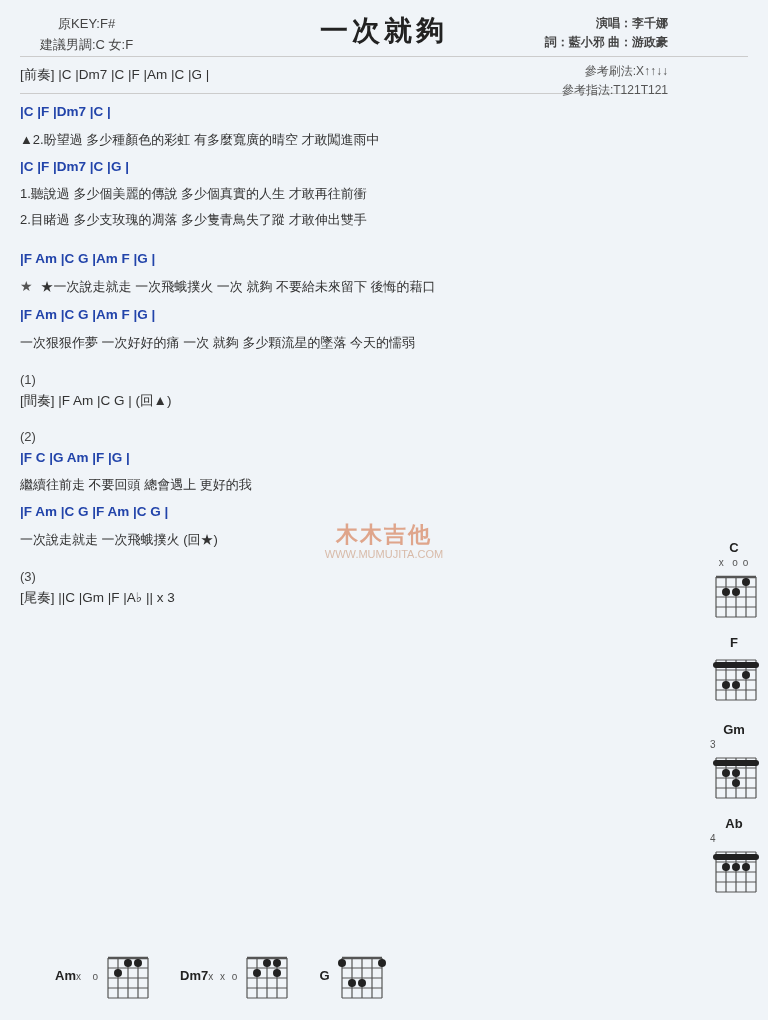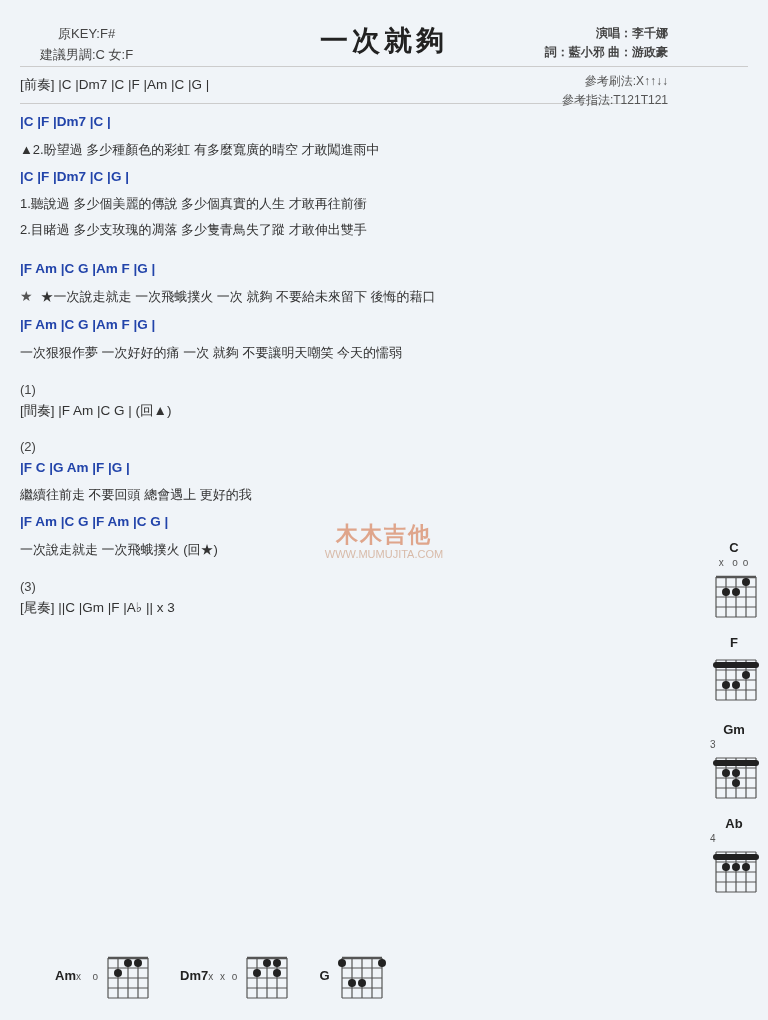--- a/index.html
+++ b/index.html
@@ -8,21 +8,21 @@
       font-family: 'Arial', sans-serif;
       width: 768px;
       min-height: 1020px;
       position: relative;
       overflow-x: hidden;
     }
     .page {
       background: #f0f4f8;
       width: 768px;
       min-height: 1020px;
-      padding: 22px 20px;
+      padding: 12px 20px;
       position: relative;
     }
     .header {
       text-align: center;
       margin-bottom: 4px;
       position: relative;
     }
     .title {
       font-size: 28px;
       font-weight: bold;
@@ -183,21 +183,21 @@
 
     <div class="chord-line">
       <span style="color:#2244aa;font-weight:bold;">|F             Am          |C      G      |Am         F      |G    |</span>
     </div>
     <div class="lyric-block">
       <span class="star">★</span><span style="margin-left:8px;">★一次說走就走  一次飛蛾撲火  一次 就夠  不要給未來留下  後悔的藉口</span>
     </div>
     <div class="chord-line">
       <span style="color:#2244aa;font-weight:bold;">|F             Am          |C      G      |Am         F      |G    |</span>
     </div>
-    <div class="lyric-block">一次狠狠作夢  一次好好的痛  一次 就夠  不要讓明天嘲笑  今天的懦弱</div>
+    <div class="lyric-block">一次狠狠作夢  一次好好的痛  一次 就夠  多少顆流星的墜落  今天的懦弱</div>
 
     <div style="height:8px;"></div>
 
     <div class="section-num" style="font-size:13px;color:#444;">(1)</div>
     <div class="chord-line">[間奏] |F   Am   |C   G   |  (回▲)</div>
 
     <div style="height:8px;"></div>
 
     <div class="section-num" style="font-size:13px;color:#444;">(2)</div>
     <div class="chord-line">

